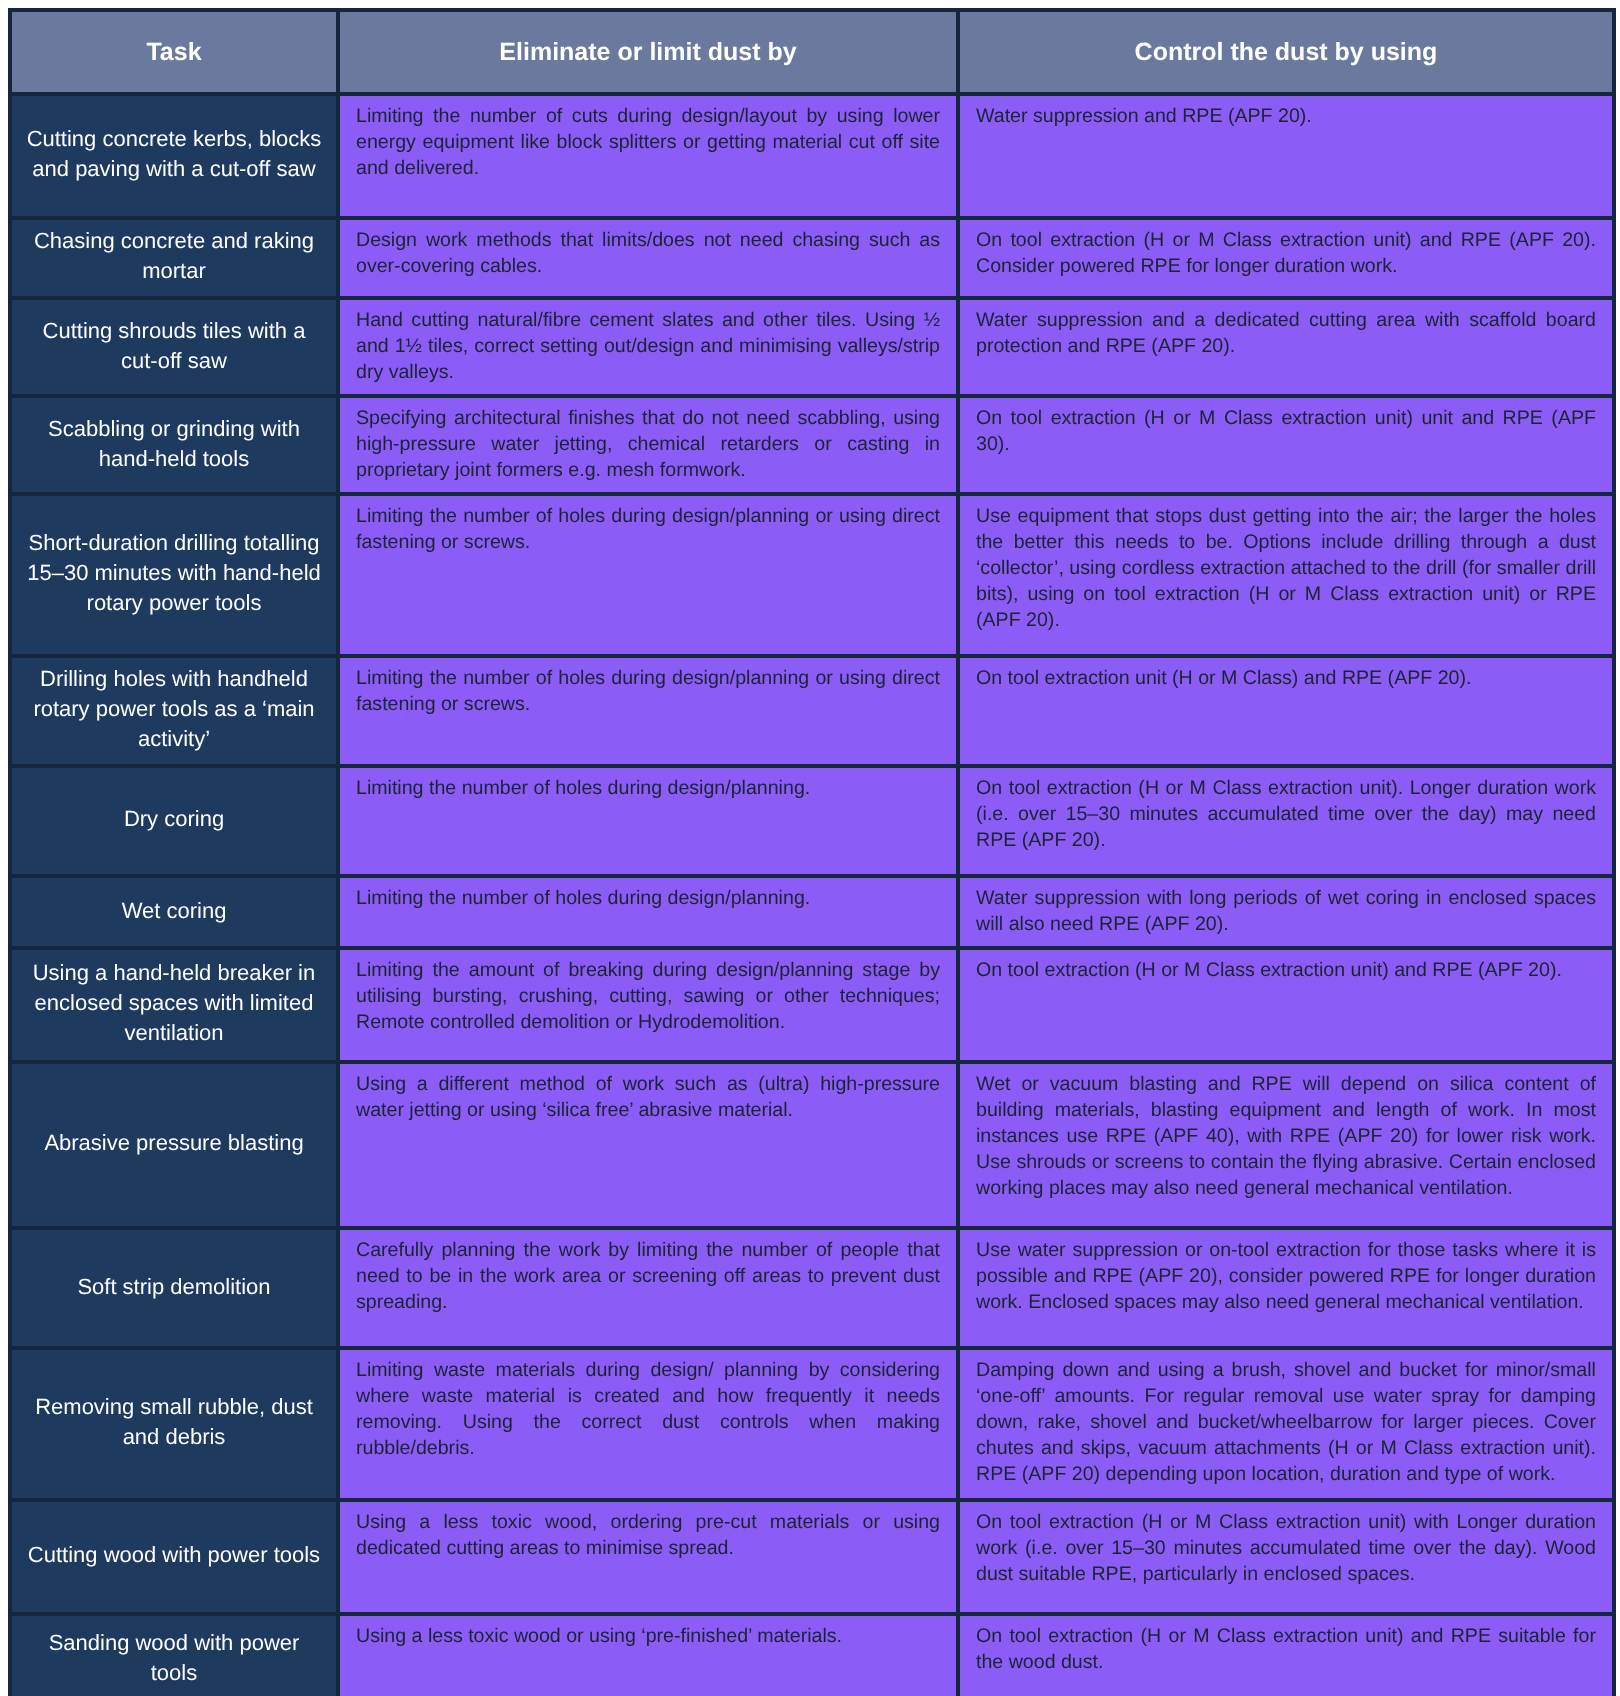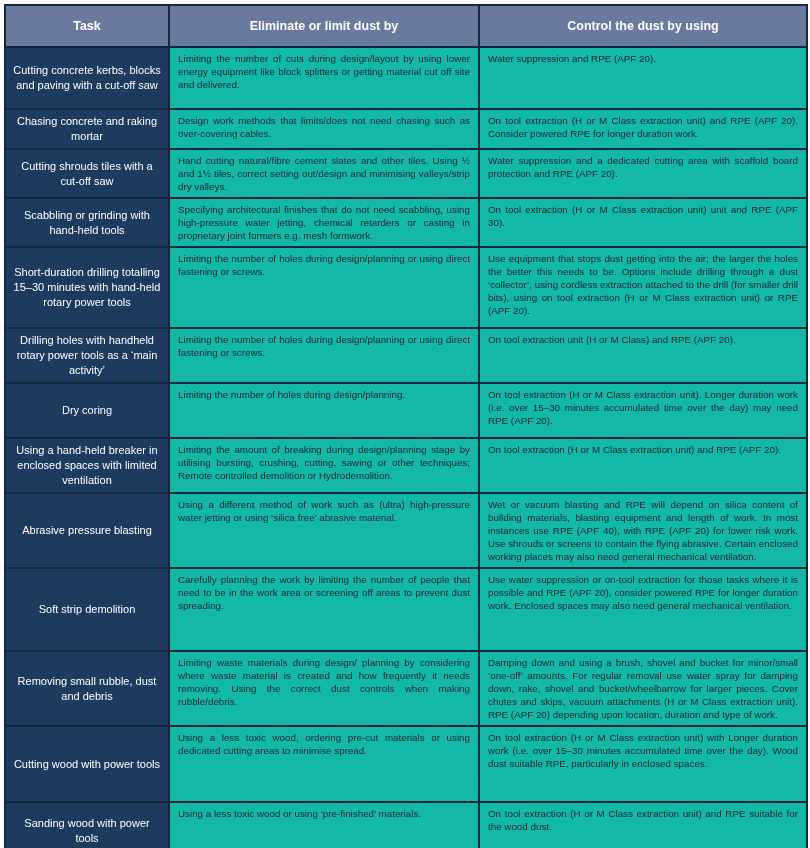--- a/index.html
+++ b/index.html
@@ -42,21 +42,21 @@
     font-weight:normal;
     font-size:11px;
     line-height:15px;
     text-align:center;
     vertical-align:middle;
     border:2px solid var(--border);
     padding:4px 6px;
     margin-left:37px;
   }
   tbody td{
-    background:#14b8a6;
+    background:#8b5cf6;
     color:var(--body-text);
     font-size:9.8px;
     line-height:13px;
     text-align:justify;
     vertical-align:top;
     border:2px solid var(--border);
     padding:4px 8px;
   }
   
   tbody tr:nth-child(1){height:62px}
@@ -122,20 +122,25 @@
     <th class="task-cell" scope="row">Drilling holes with handheld rotary power tools as a ‘main activity’</th>
     <td class="eliminate-cell">Limiting the number of holes during design/planning or using direct fastening or screws.</td>
     <td class="control-cell">On tool extraction unit (H or M Class) and RPE (APF 20).</td>
   </tr>
         <tr>
     <th class="task-cell" scope="row">Dry coring</th>
     <td class="eliminate-cell">Limiting the number of holes during design/planning.</td>
     <td class="control-cell">On tool extraction (H or M Class extraction unit). Longer duration work (i.e. over 15–30 minutes accumulated time over the day) may need RPE (APF 20).</td>
   </tr>
         <tr>
+    <th class="task-cell" scope="row">Wet coring</th>
+    <td class="eliminate-cell">Limiting the number of holes during design/planning.</td>
+    <td class="control-cell">Water suppression with long periods of wet coring in enclosed spaces will also need RPE (APF 20).</td>
+  </tr>
+        <tr>
     <th class="task-cell" scope="row">Using a hand-held breaker in enclosed spaces with limited ventilation</th>
     <td class="eliminate-cell">Limiting the amount of breaking during design/planning stage by utilising bursting, crushing, cutting, sawing or other techniques; Remote controlled demolition or Hydrodemolition.</td>
     <td class="control-cell">On tool extraction (H or M Class extraction unit) and RPE (APF 20).</td>
   </tr>
         <tr>
     <th class="task-cell" scope="row">Abrasive pressure blasting</th>
     <td class="eliminate-cell">Using a different method of work such as (ultra) high-pressure water jetting or using ‘silica free’ abrasive material.</td>
     <td class="control-cell">Wet or vacuum blasting and RPE will depend on silica content of building materials, blasting equipment and length of work. In most instances use RPE (APF 40), with RPE (APF 20) for lower risk work. Use shrouds or screens to contain the flying abrasive. Certain enclosed working places may also need general mechanical ventilation.</td>
   </tr>
         <tr>

